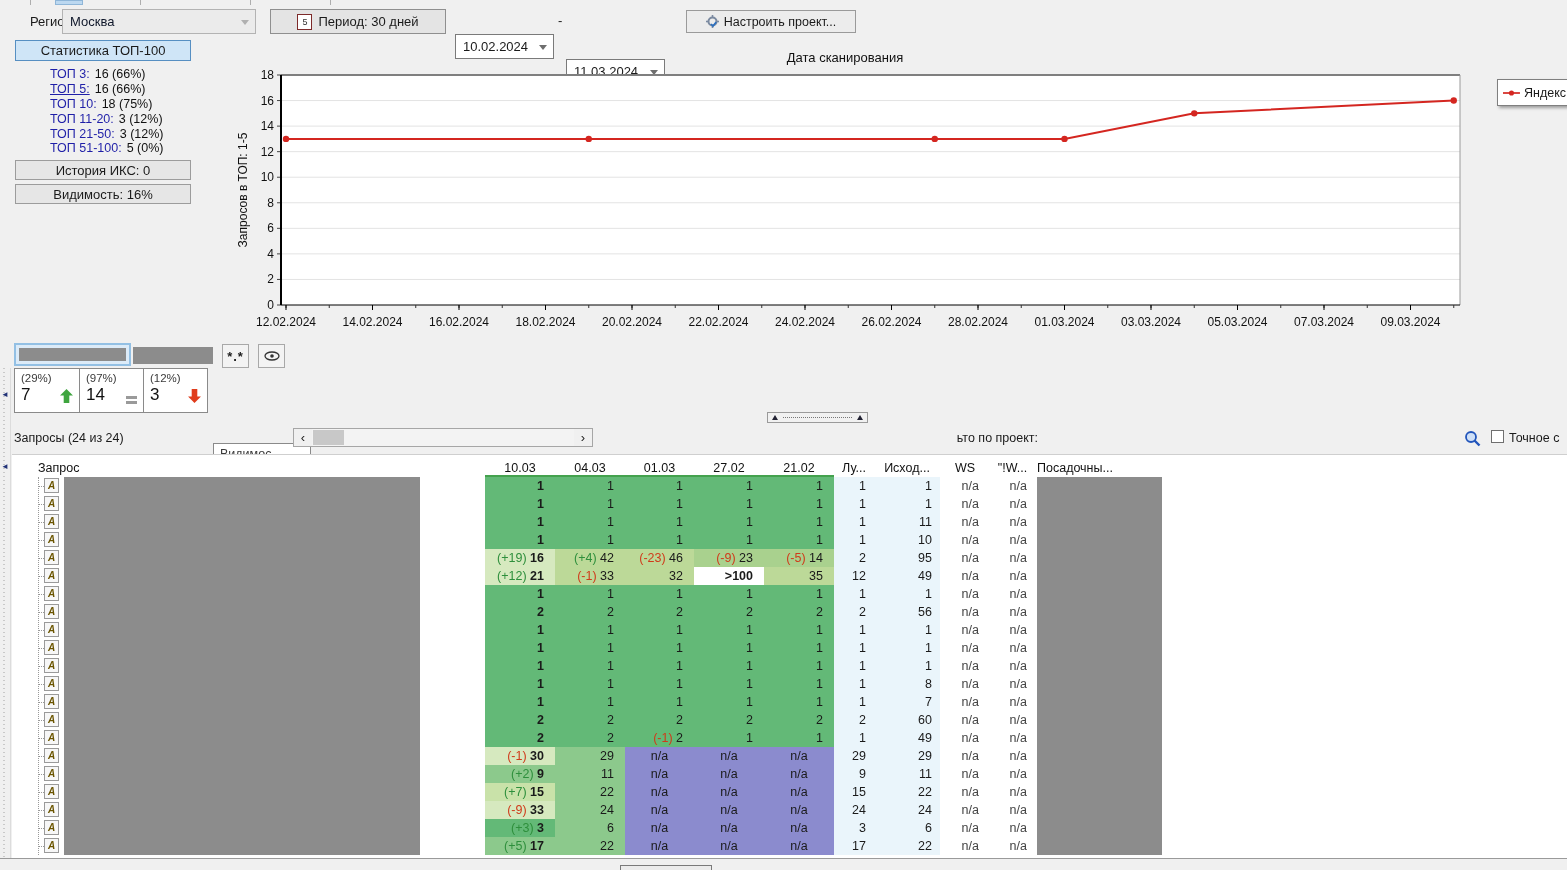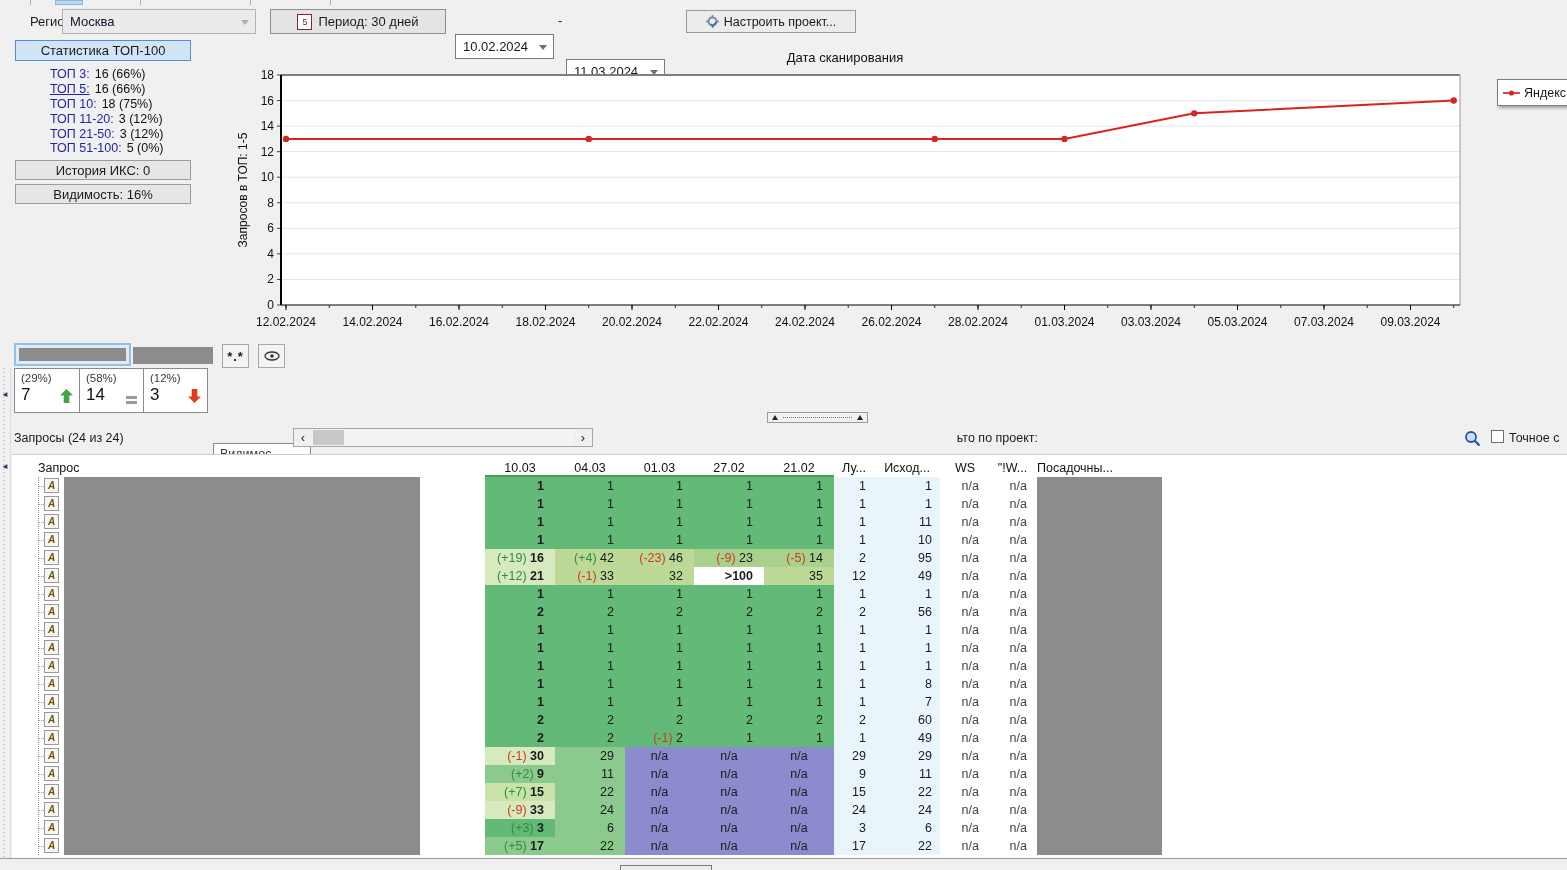--- a/index.html
+++ b/index.html
@@ -278,21 +278,21 @@
 
 <div class="abs sumgroup" id="trend-group" style="left:14px;top:368px;height:45px;">
     <div class="sumcell">
       <div class="sumpct">(29%)</div>
       <div class="sumval">7</div>
       <div class="sumicon"><svg width="13" height="14" viewBox="0 0 12 13">
           <path d="M6 0 L12 6 L8.6 6 L8.6 13 L3.4 13 L3.4 6 L0 6 Z" fill="#3fa53f"></path>
         </svg></div>
     </div>
     <div class="sumcell">
-      <div class="sumpct">(58%)</div>
+      <div class="sumpct">(97%)</div>
       <div class="sumval">14</div>
       <div class="sumicon"><span class="flatbars"><div></div><div></div></span></div>
     </div>
     <div class="sumcell">
       <div class="sumpct">(12%)</div>
       <div class="sumval">3</div>
       <div class="sumicon"><svg width="13" height="14" viewBox="0 0 12 13">
           <path d="M6 13 L0 7 L3.4 7 L3.4 0 L8.6 0 L8.6 7 L12 7 Z" fill="#e03c1c"></path>
         </svg></div>
     </div>

